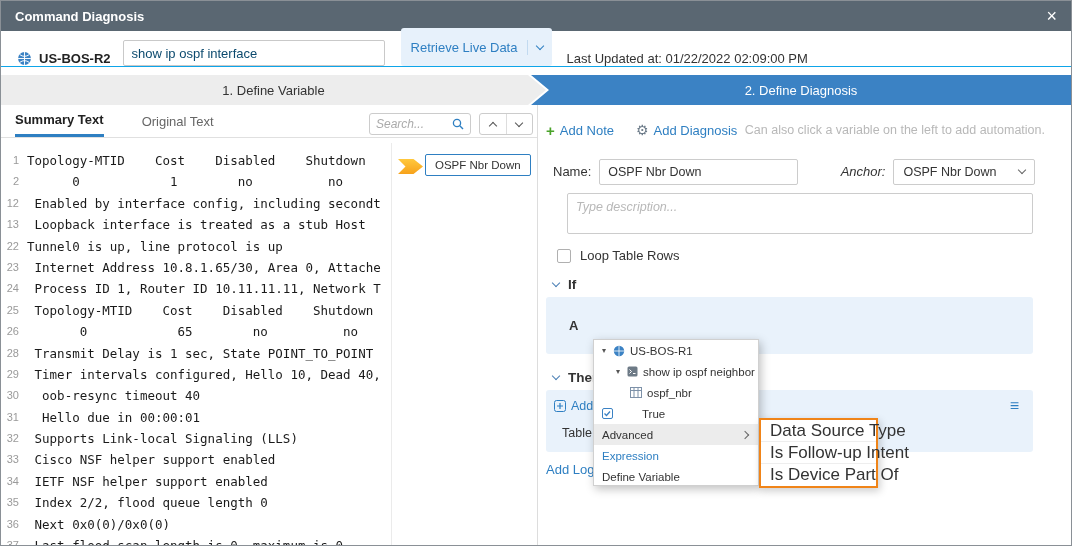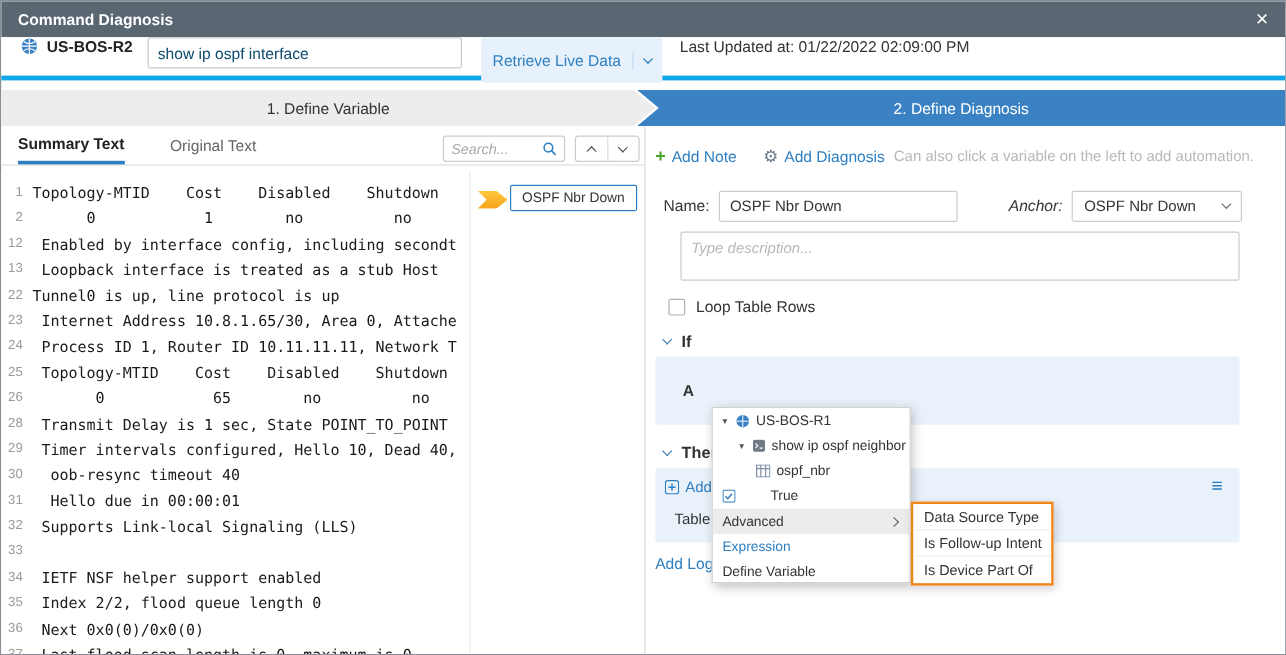--- a/index.html
+++ b/index.html
@@ -9,22 +9,22 @@
 
   
   .titlebar { position: absolute; left: 0; top: 0; right: 0; height: 30px;
               background: #5a6772; color: #fff; display: flex; align-items: center;
               padding: 0 14px; font-size: 13px; font-weight: bold; }
   .titlebar .close { margin-left: auto; font-weight: normal; font-size: 18px;
                      line-height: 1; cursor: pointer; }
 
   
   .toolbar { position: absolute; left: 0; top: 30px; right: 0; height: 36px;
-             background: #fff; border-bottom: 4px solid #0ea5e9; display: flex;
-             align-items: flex-start; padding: 0 16px; }
+             background: #fff; border-bottom: 1px solid #0ea5e9; display: flex;
+             align-items: flex-end; padding: 0 16px; }
   .devicon { display: inline-flex; margin-right: 7px; }
   .devname { font-size: 13px; font-weight: bold; color: #222; margin-right: 12px; }
   .cmd-input { width: 262px; height: 26px; border: 1px solid #c9c9c9; border-radius: 2px;
                padding: 0 8px; font-size: 13px; color: #0c4a6e; font-family: inherit; }
   .retrieve { margin-left: 16px; height: 38px; background: #e7f1fb; color: #2e7fc2;
               font-size: 13px; display: flex; align-items: center; border-radius: 3px;
               cursor: pointer; }
   .retrieve .lbl { padding: 0 10px; }
   .retrieve .sep { width: 1px; height: 15px; background: #c2daf0; }
   .retrieve .chevwrap { padding: 0 9px; display: flex; align-items: center; }
@@ -146,21 +146,21 @@
         box-shadow: 2px 3px 9px rgba(0,0,0,.25); font-size: 11.5px; color: #333; }
   .dd-row { position: relative; height: 21px; display: flex; align-items: center;
             cursor: pointer; white-space: nowrap; overflow: hidden; }
   .dd-row.hl { background: #ececec; }
   .dd-row.link { color: #2e7fc2; }
   .dd-row .caret { font-size: 8px; color: #555; width: 11px; flex: 0 0 11px; }
   .dd-row .ddicon { display: inline-flex; margin-right: 5px; }
   .dd-row .sub-arrow { position: absolute; right: 10px; color: #666; }
 
   .submenu { position: absolute; left: 758px; top: 417px; width: 119px; background: #fff;
-             border: 2px solid #f08418; z-index: 12; font-size: 12px; color: #333;
+             border: 2px solid #f08418; z-index: 12; font-size: 17px; color: #333;
              box-shadow: 2px 3px 8px rgba(0,0,0,.2); }
   .sm-row { height: 22px; display: flex; align-items: center; padding: 0 9px;
             border-bottom: 1px solid #eee; cursor: pointer; white-space: nowrap; }
   .sm-row:last-child { border-bottom: none; }
 </style>
 </head>
 <body>
 
 <div class="win">
 
@@ -232,21 +232,21 @@
       <div class="code-row"><span class="n">22</span><span class="t">Tunnel0 is up, line protocol is up</span></div>
       <div class="code-row"><span class="n">23</span><span class="t"> Internet Address 10.8.1.65/30, Area 0, Attache</span></div>
       <div class="code-row"><span class="n">24</span><span class="t"> Process ID 1, Router ID 10.11.11.11, Network T</span></div>
       <div class="code-row"><span class="n">25</span><span class="t"> Topology-MTID    Cost    Disabled    Shutdown</span></div>
       <div class="code-row"><span class="n">26</span><span class="t">       0            65        no          no</span></div>
       <div class="code-row"><span class="n">28</span><span class="t"> Transmit Delay is 1 sec, State POINT_TO_POINT</span></div>
       <div class="code-row"><span class="n">29</span><span class="t"> Timer intervals configured, Hello 10, Dead 40,</span></div>
       <div class="code-row"><span class="n">30</span><span class="t">  oob-resync timeout 40</span></div>
       <div class="code-row"><span class="n">31</span><span class="t">  Hello due in 00:00:01</span></div>
       <div class="code-row"><span class="n">32</span><span class="t"> Supports Link-local Signaling (LLS)</span></div>
-      <div class="code-row"><span class="n">33</span></div>
+      <div class="code-row"><span class="n">33</span><span class="t"> Cisco NSF helper support enabled</span></div>
       <div class="code-row"><span class="n">34</span><span class="t"> IETF NSF helper support enabled</span></div>
       <div class="code-row"><span class="n">35</span><span class="t"> Index 2/2, flood queue length 0</span></div>
       <div class="code-row"><span class="n">36</span><span class="t"> Next 0x0(0)/0x0(0)</span></div>
       <div class="code-row"><span class="n">37</span><span class="t"> Last flood scan length is 0, maximum is 0</span></div>
     </div>
 
   <div class="badgecol">
     <span class="arrow-flag"></span>
     <span class="var-tag">OSPF Nbr Down</span>
   </div>

